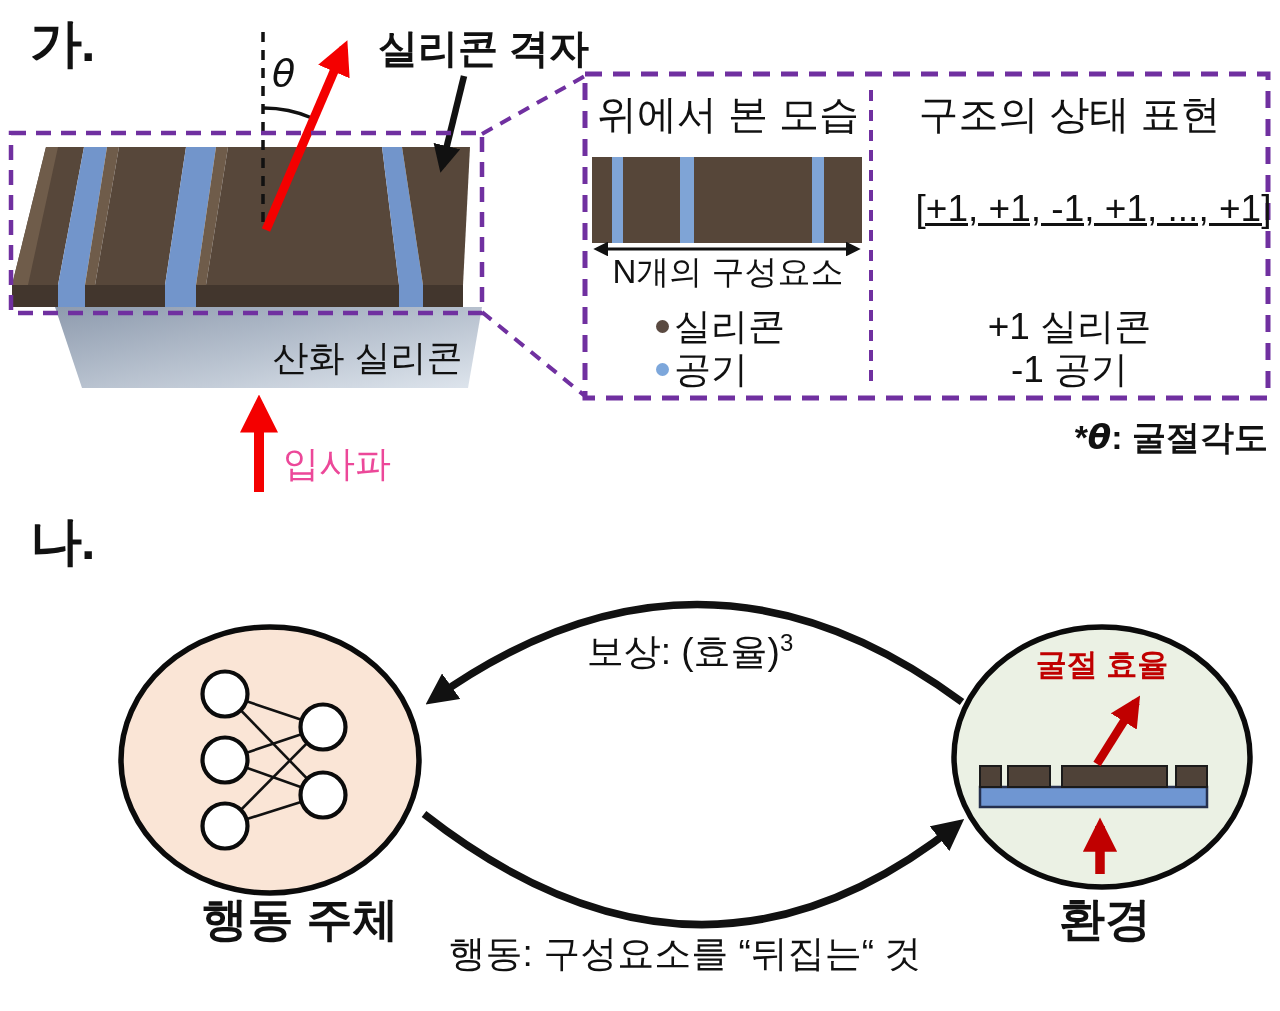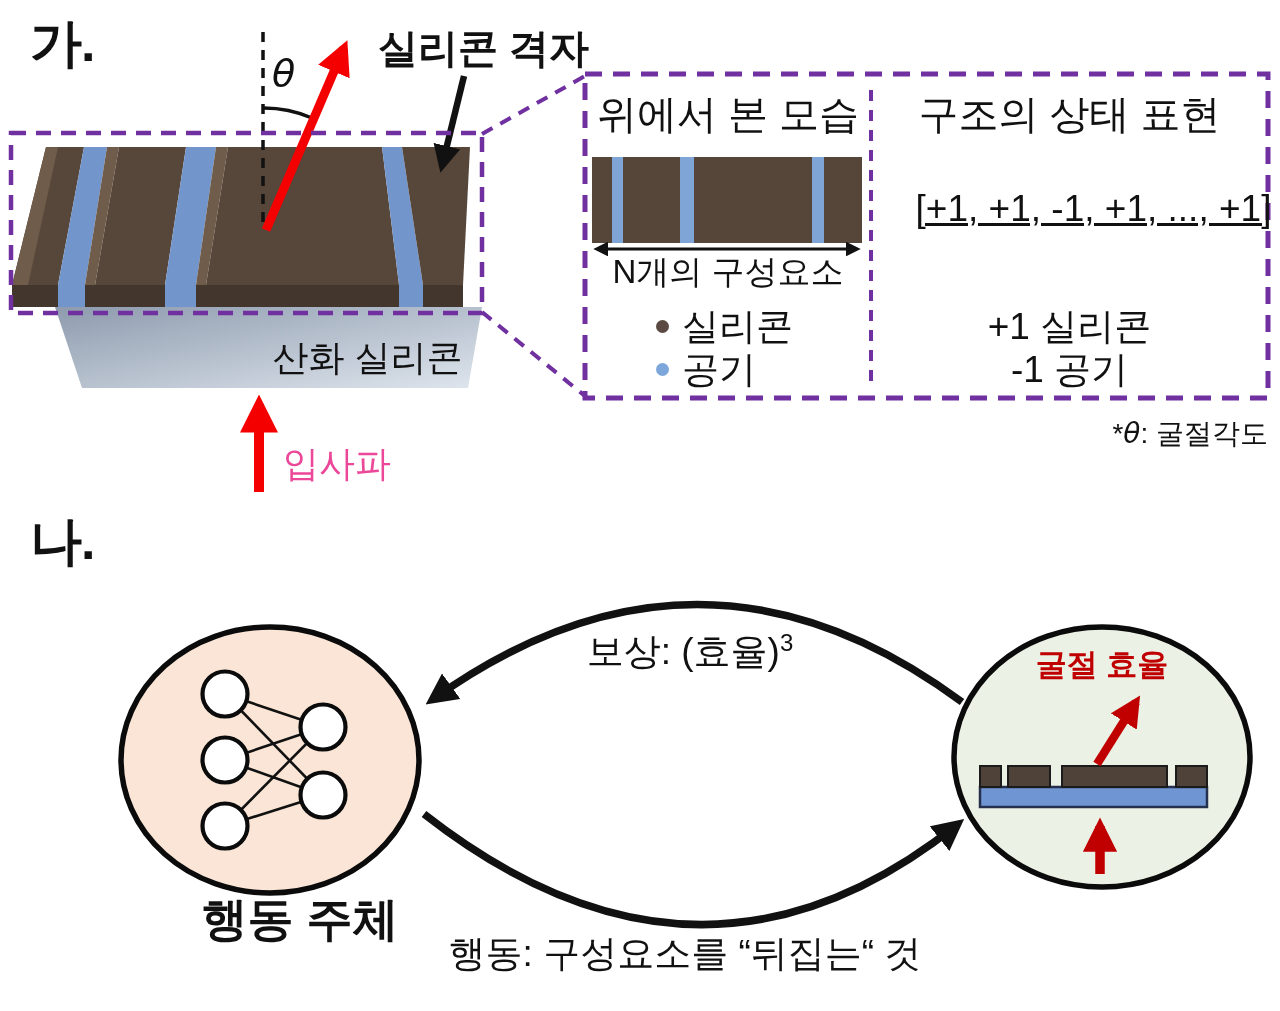--- a/index.html
+++ b/index.html
@@ -8,21 +8,21 @@
     font-family:"Liberation Sans","DejaVu Sans",sans-serif;color:#111;
   }
   #figure-svg{position:absolute;left:0;top:0;z-index:1;}
   .txt{position:absolute;z-index:2;line-height:1.12;white-space:nowrap;}
   .center{text-align:center;}
   .right{text-align:right;}
   .panel-label{font-size:52px;font-weight:800;letter-spacing:-1px;}
   .big-title{font-size:40px;font-weight:400;}
   .reg{font-size:37px;font-weight:500;}
   .theta{font-style:italic;font-family:"DejaVu Sans",sans-serif;}
-  .legend-row{display:flex;align-items:center;gap:13px;font-size:37px;font-weight:500;}
+  .legend-row{display:flex;align-items:center;gap:5px;font-size:37px;font-weight:500;}
   .bullet{width:13px;height:13px;border-radius:50%;display:inline-block;flex:0 0 auto;}
   .bullet-silicon{background:#5A4A41;}
   .bullet-air{background:#7DA7DB;}
   .label-strong{font-size:46px;font-weight:800;}
   sup{font-size:24px;}
 </style>
 </head>
 <body>
 
 <div id="canvas">
@@ -149,31 +149,32 @@
     <span>실리콘</span>
   </div>
   <div class="txt legend-row" style="left:656px;top:349px;">
     <span class="bullet bullet-air"></span>
     <span>공기</span>
   </div>
 
   <div class="txt center reg" style="left:871px;top:306px;width:397px;">+1 실리콘</div>
   <div class="txt center reg" style="left:871px;top:349px;width:397px;">-1 공기</div>
 
-  <div class="txt right" style="left:1000px;top:418px;width:268px;font-size:28px;font-weight:400;">
+  <div class="txt right" style="left:1000px;top:418px;width:268px;font-size:34px;font-weight:700;">
     <span>*</span><span class="theta">θ</span><span>: 굴절각도</span>
   </div>
 
   <div class="txt panel-label" style="left:30px;top:512px;">나.</div>
 
 
   <div class="txt center reg" style="left:480px;top:630px;width:420px;">
     <span>보상: (효율)</span><sup>3</sup>
   </div>
 
   <div class="txt center label-strong" style="left:150px;top:894px;width:300px;">행동 주체</div>
 
   <div class="txt center" style="left:1002px;top:648px;width:200px;font-size:31px;font-weight:700;color:#C00000;">굴절 효율</div>
 
+  <div class="txt center label-strong" style="left:960px;top:894px;width:290px;">환경</div>
 
   <div class="txt center reg" style="left:390px;top:933px;width:590px;">행동: 구성요소를 “뒤집는“ 것</div>
 
 </div>
 
 </body></html>

